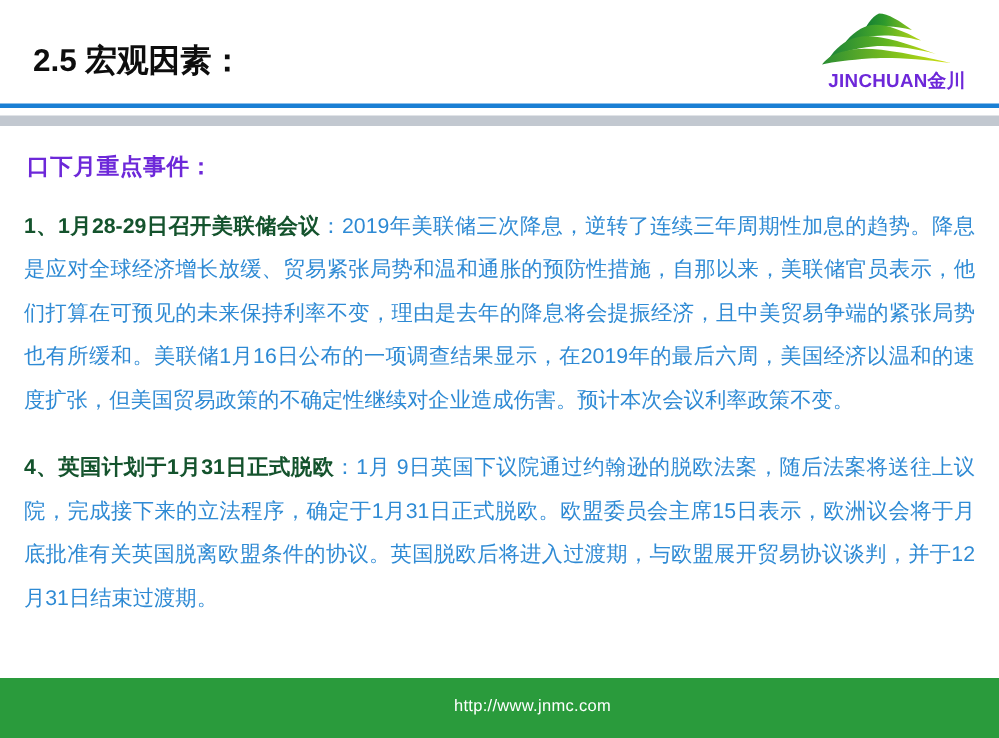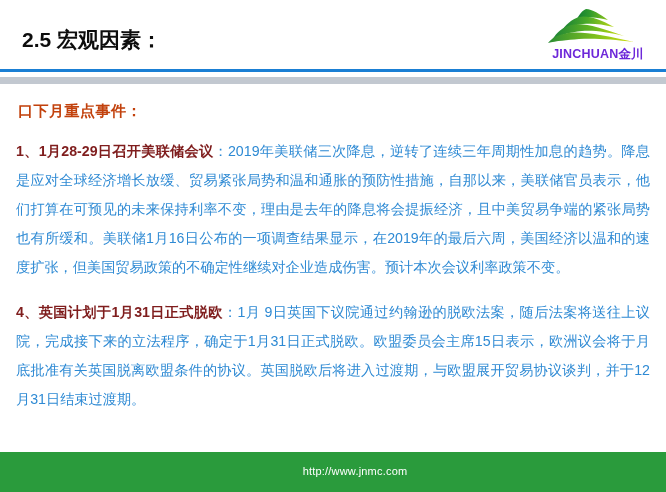--- a/index.html
+++ b/index.html
@@ -89,33 +89,33 @@
     left: 0;
     top: 92px;
     width: 666px;
     height: 358px;
   }
   .section-head {
     margin: 0 0 0 18px;
     padding-top: 10px;
     font-size: 15px;
     font-weight: bold;
-    color: #c2410c;
+    color: #6d28d9;
     letter-spacing: 0.5px;
   }
   .para {
     margin: 16px 16px 0 16px;
     font-size: 14.2px;
     line-height: 29px;
     color: #2e8ad4;
     text-align: justify;
     text-justify: inter-ideograph;
   }
   .para .lead {
-    color: #7f1d1d;
+    color: #14532d;
     font-weight: bold;
   }
   .para .lead-colon {
     color: #2e8ad4;
     font-weight: normal;
   }
 
   
   #footer {
     position: absolute;

